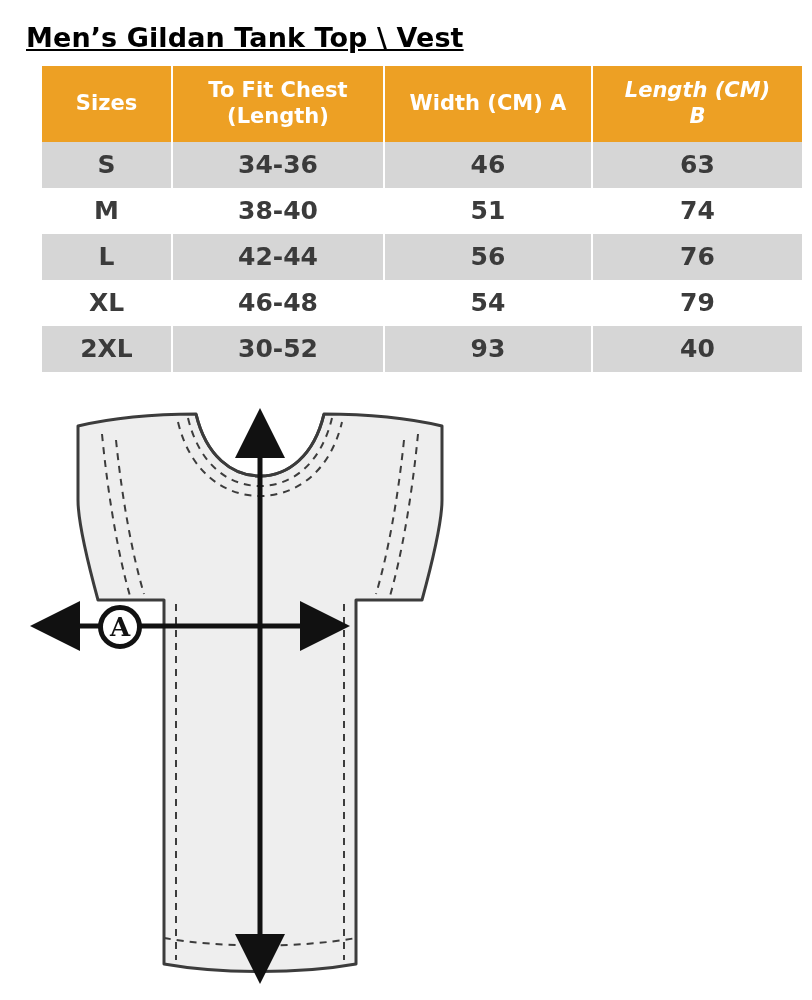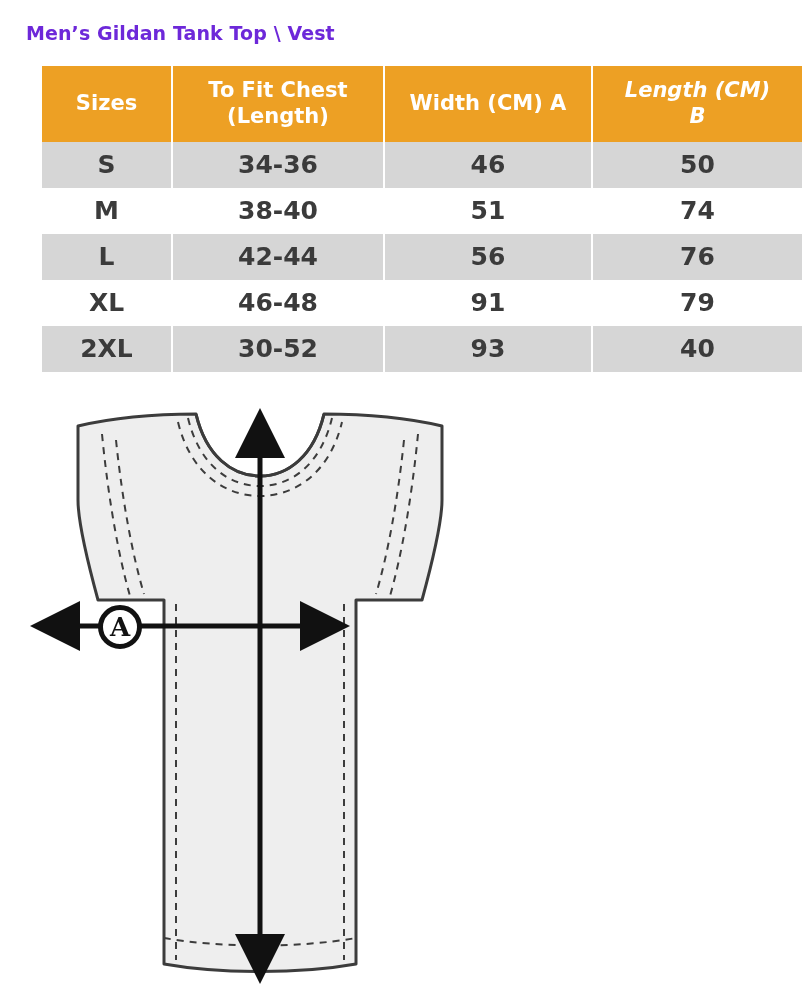--- a/index.html
+++ b/index.html
@@ -17,25 +17,26 @@
   .page {
     position: relative;
     width: 812px;
     height: 1000px;
     box-sizing: border-box;
   }
   .title {
     position: absolute;
     left: 26px;
     top: 22px;
-    font-size: 19px;
+    font-size: 27px;
     font-weight: 700;
     letter-spacing: 0.1px;
-    color: #6d28d9;
+    color: #000000;
     white-space: nowrap;
+    text-decoration: underline;
   }
   .size-table {
     position: absolute;
     left: 42px;
     top: 66px;
     width: 760px;
     border-collapse: collapse;
     table-layout: fixed;
   }
   .size-table th {
@@ -122,38 +123,38 @@
           <span>Length  (CM)</span><br>
           <span>B</span>
         </th>
       </tr>
     </thead>
     <tbody>
       <tr>
         <td>S</td>
         <td>34-36</td>
         <td>46</td>
-        <td>50</td>
+        <td>63</td>
       </tr>
       <tr>
         <td>M</td>
         <td>38-40</td>
         <td>51</td>
         <td>74</td>
       </tr>
       <tr>
         <td>L</td>
         <td>42-44</td>
         <td>56</td>
         <td>76</td>
       </tr>
       <tr>
         <td>XL</td>
         <td>46-48</td>
-        <td>91</td>
+        <td>54</td>
         <td>79</td>
       </tr>
       <tr>
         <td>2XL</td>
         <td>30-52</td>
         <td>93</td>
         <td>40</td>
       </tr>
     </tbody>
   </table>

